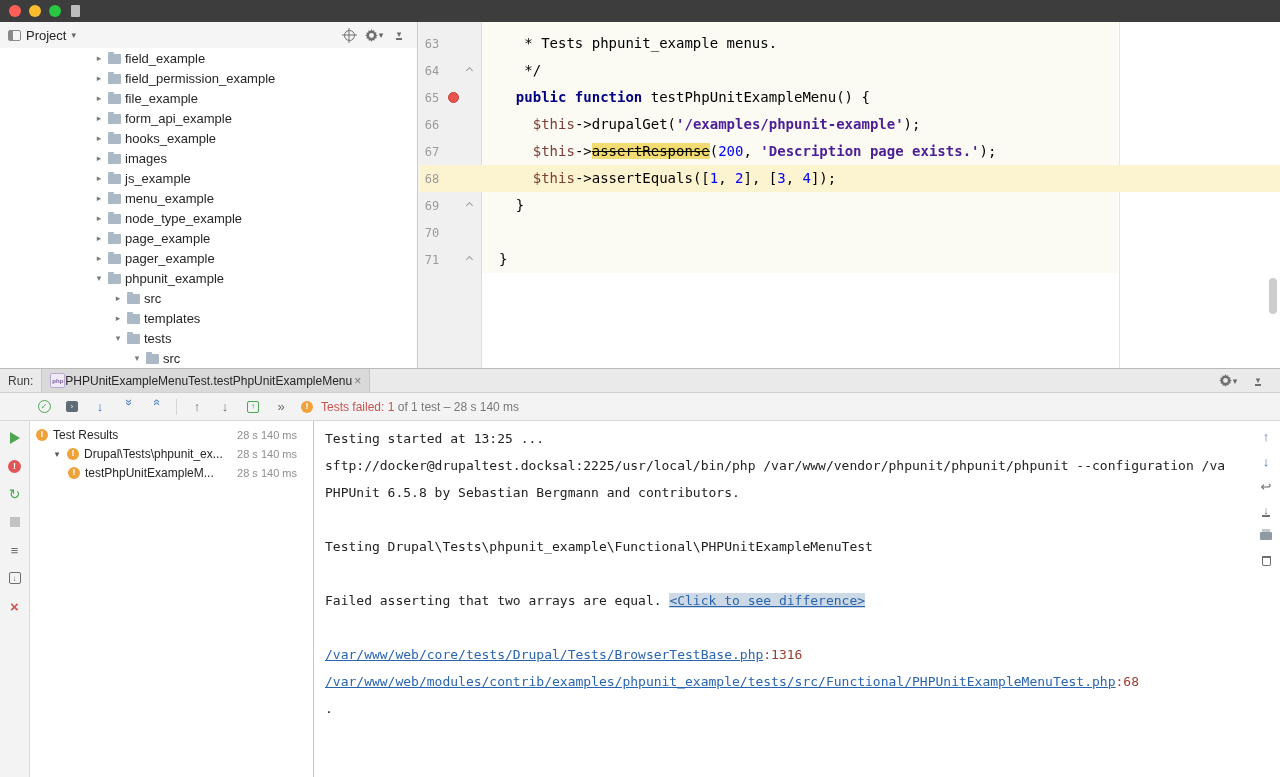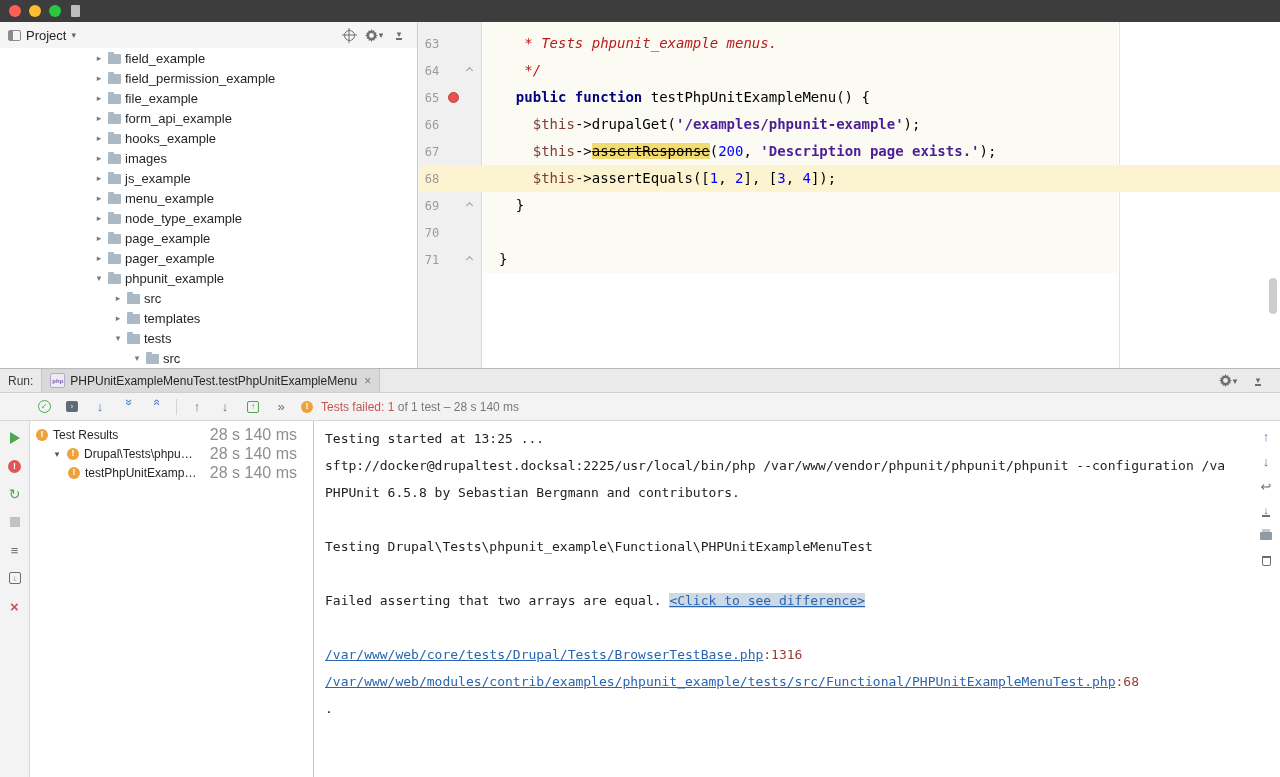--- a/index.html
+++ b/index.html
@@ -42,33 +42,33 @@
   .ed-rows{position:absolute;left:0;top:8px;right:0}
   .ed-row{height:27px;display:flex;position:relative}
   .ed-row.hl{background:#fcf3d1}
   .ed-gutter{width:64px;flex:0 0 64px;display:flex;align-items:center;font-family:"DejaVu Sans Mono",monospace;font-size:12px;color:#9b9b9b}
   .ln{width:26px;text-align:center;flex:0 0 26px}
   .gslot1{width:17px;flex:0 0 17px;display:flex;justify-content:center;align-items:center}
   .gslot2{width:14px;flex:0 0 14px;display:flex;justify-content:center;align-items:center}
   .bp{width:11px;height:11px;border-radius:50%;background:#e8544d;border:1px solid #c03e38}
   .fold{width:5px;height:5px;border-left:1px solid #99a0a7;border-top:1px solid #99a0a7;transform:rotate(45deg)}
   .ed-code{flex:1;font-family:"DejaVu Sans Mono",monospace;font-size:14px;line-height:27px;padding-left:16px;white-space:pre;color:#000;overflow:hidden}
-  .tk-comment{color:#b91c1c;font-style:italic}
+  .tk-comment{color:#000000;}
   .tk-keyword{color:#000080;font-weight:bold}
   .tk-string{color:#4c1d95;font-weight:bold}
   .tk-number{color:#0000ff}
   .tk-var{color:#7d4038}
   .tk-deprecated{background:#f2dc72;text-decoration:line-through}
   .ed-scroll-thumb{position:absolute;right:3px;top:256px;width:8px;height:36px;background:#cdcdcd;border-radius:4px}
 
   
   .run-panel{position:absolute;top:368px;left:0;right:0;height:409px;background:#3b82f6;border-top:1px solid #b9b9b9}
   .run-tabbar{height:24px;background:#eaeaea;border-bottom:1px solid #d0d0d0;display:flex;align-items:center;padding-left:8px;gap:8px}
   .run-label{font-size:12px;color:#3c3c3c}
-  .run-tab{height:23px;display:flex;align-items:center;gap:5px;padding:0 8px;background:#d9d9d9;border-left:1px solid #c6c6c6;border-right:1px solid #c6c6c6}
+  .run-tab{height:23px;display:flex;align-items:center;padding:0 8px;background:#d9d9d9;border-left:1px solid #c6c6c6;border-right:1px solid #c6c6c6}
   .php-icon{width:15px;height:15px;background:#efeaf6;border:1px solid #b9a8ce;border-radius:2px;font-size:6px;color:#7a5ca8;display:flex;align-items:center;justify-content:center;font-weight:bold;letter-spacing:0}
   .run-tab-title{font-size:12px;color:#262626;white-space:nowrap}
   .tab-close{font-size:12px;color:#7a7a7a;margin-left:2px;cursor:default}
   .tab-right{margin-left:auto;display:flex;align-items:center;gap:10px;padding-right:12px}
   .run-toolbar{height:28px;background:#f3f3f3;border-bottom:1px solid #d9d9d9;display:flex;align-items:center;padding-left:36px;gap:12px}
   .t-icon{display:flex;align-items:center;justify-content:center;width:16px;height:16px;font-size:13px;color:#6e6e6e}
   .t-icon.blue{color:#3b76c0}
   .rot{display:inline-block;transform:rotate(90deg);font-size:12px;color:#3b76c0}
   .rotu{display:inline-block;transform:rotate(90deg);font-size:12px;color:#3b76c0}
   .circ-green{width:13px;height:13px;border:1px solid #4da652;border-radius:50%;color:#4da652;font-size:8px;display:flex;align-items:center;justify-content:center}
@@ -84,21 +84,21 @@
   .s-icon{width:16px;height:14px;display:flex;align-items:center;justify-content:center;font-size:13px;color:#6e6e6e}
   .tri-green{width:0;height:0;border-left:10px solid #4da652;border-top:6px solid transparent;border-bottom:6px solid transparent}
   .circ-red{width:13px;height:13px;border-radius:50%;background:#e05555;color:#fff;font-size:9px;font-weight:bold;display:flex;align-items:center;justify-content:center}
   .autotest{color:#4da652;font-size:14px}
   .stop-sq{width:10px;height:10px;background:#c2c2c2}
   .close-red{color:#d25252;font-size:15px;font-weight:bold}
   .test-tree{width:284px;background:#fff;border-right:1px solid #c4c4c4;padding-top:4px;overflow:hidden;flex:0 0 284px}
   .tt-row{height:19px;display:flex;align-items:center;gap:5px;font-size:12px;color:#262626;padding-right:16px}
   .tt-chev{width:10px;font-size:9px;color:#555;text-align:center;flex:0 0 10px}
   .tt-label{white-space:nowrap;overflow:hidden;text-overflow:ellipsis}
-  .tt-time{margin-left:auto;color:#8f8f8f;font-size:16px;white-space:nowrap;padding-left:8px}
+  .tt-time{margin-left:auto;color:#8f8f8f;font-size:11px;white-space:nowrap;padding-left:8px}
   .console-wrap{flex:1;position:relative;background:#fff;overflow:hidden}
   .console{position:absolute;left:0;top:4px;right:28px;bottom:0;padding-left:11px;font-family:"DejaVu Sans Mono",monospace;font-size:13px;color:#222;white-space:pre;overflow:hidden}
   .console-line{height:27px;line-height:27px}
   .cs-link{color:#2a65b0;text-decoration:underline}
   .cs-errnum{color:#9b3b30}
   .cs-hllink{color:#2a65b0;text-decoration:underline;background:#cdd9e4}
   .console-icons{position:absolute;right:2px;top:8px;width:24px;display:flex;flex-direction:column;align-items:center;gap:11px}
   .c-icon{width:16px;height:14px;display:flex;align-items:center;justify-content:center;font-size:13px;color:#6e6e6e}
   .c-icon.blue{color:#4b6eaf}
   .scroll-end{border-bottom:2px solid #6e6e6e;font-size:11px;line-height:10px;padding:0 1px;color:#6e6e6e}

